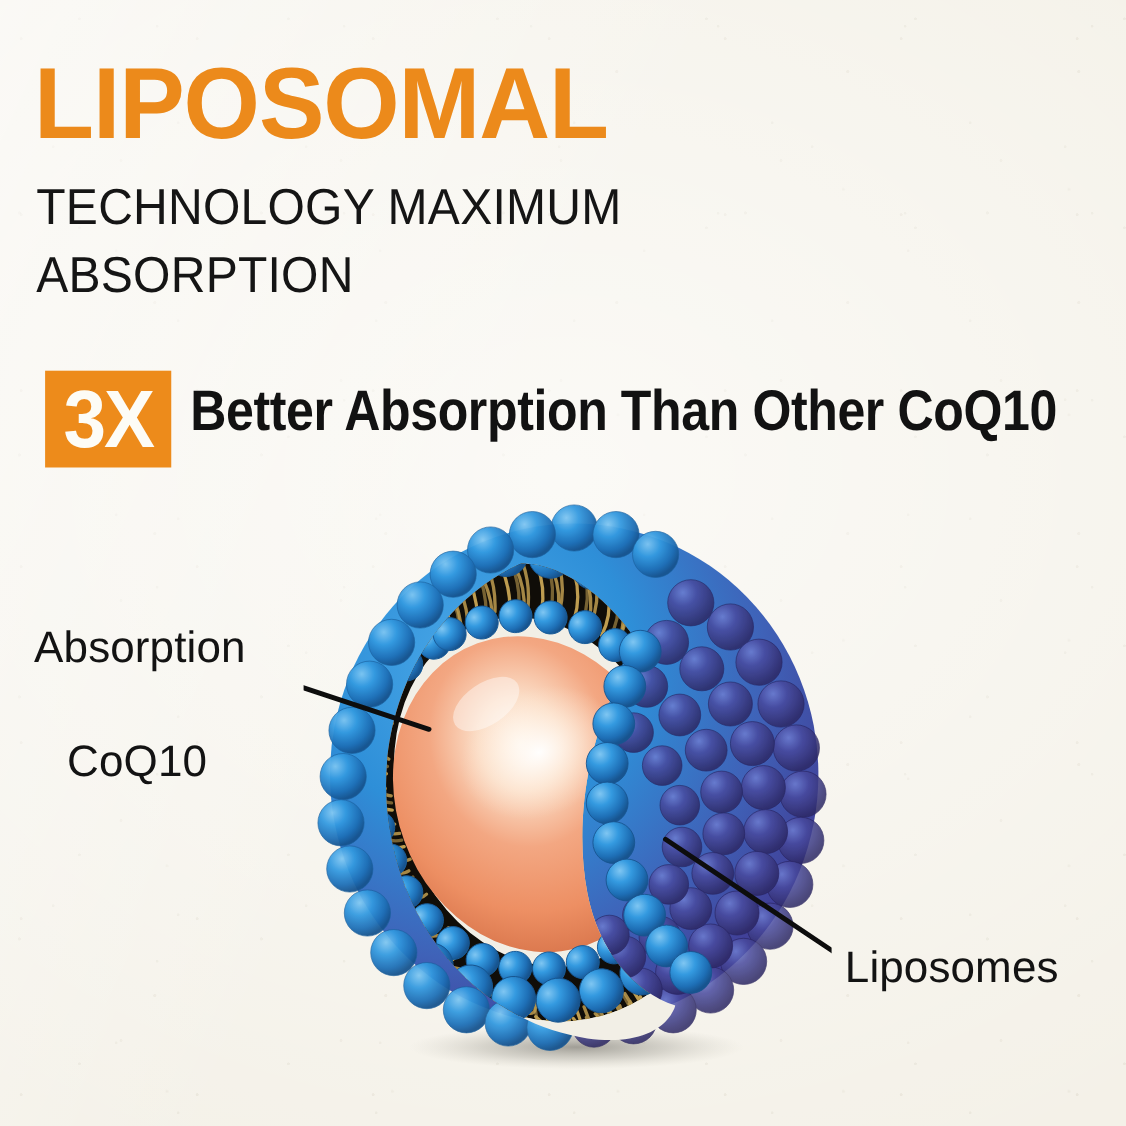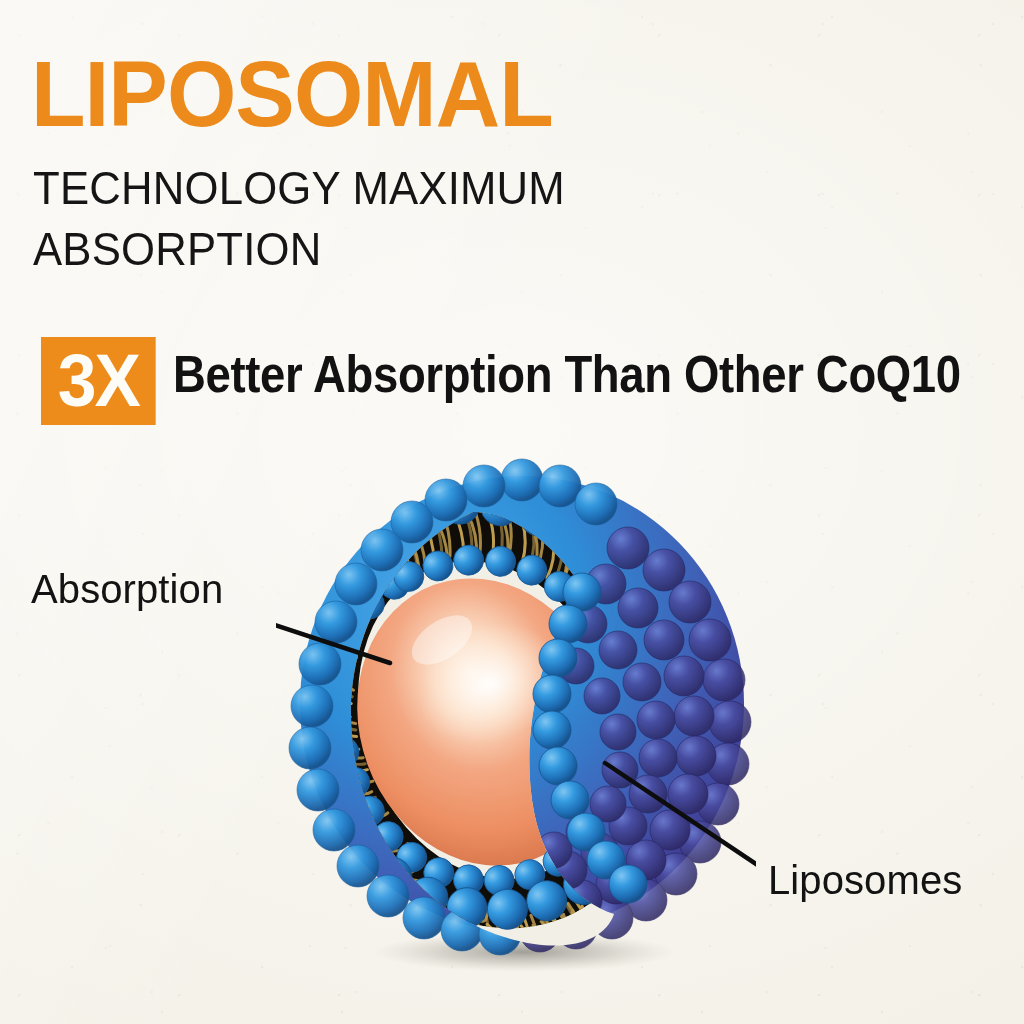--- a/index.html
+++ b/index.html
@@ -179,20 +179,21 @@
   <div class="subhead">TECHNOLOGY MAXIMUM
 ABSORPTION</div>
 
 
   <div class="badge-3x">3X</div>
 
   <div class="claim-text">Better Absorption Than Other CoQ10</div>
 
   <div class="callout callout-ubiquinol">
     <span>Absorption</span><br>
+    <span class="ind">CoQ10</span>
   </div>
 
   <div class="callout callout-liposomes">Liposomes</div>
 
   <div class="illus">
     <svg viewBox="0 0 480 540" width="480" height="540" aria-hidden="true">
       <defs>
 
         <radialGradient id="gSphere" cx="30%" cy="28%" r="95%">
           <stop offset="0%" stop-color="#4aa8e8"></stop>

